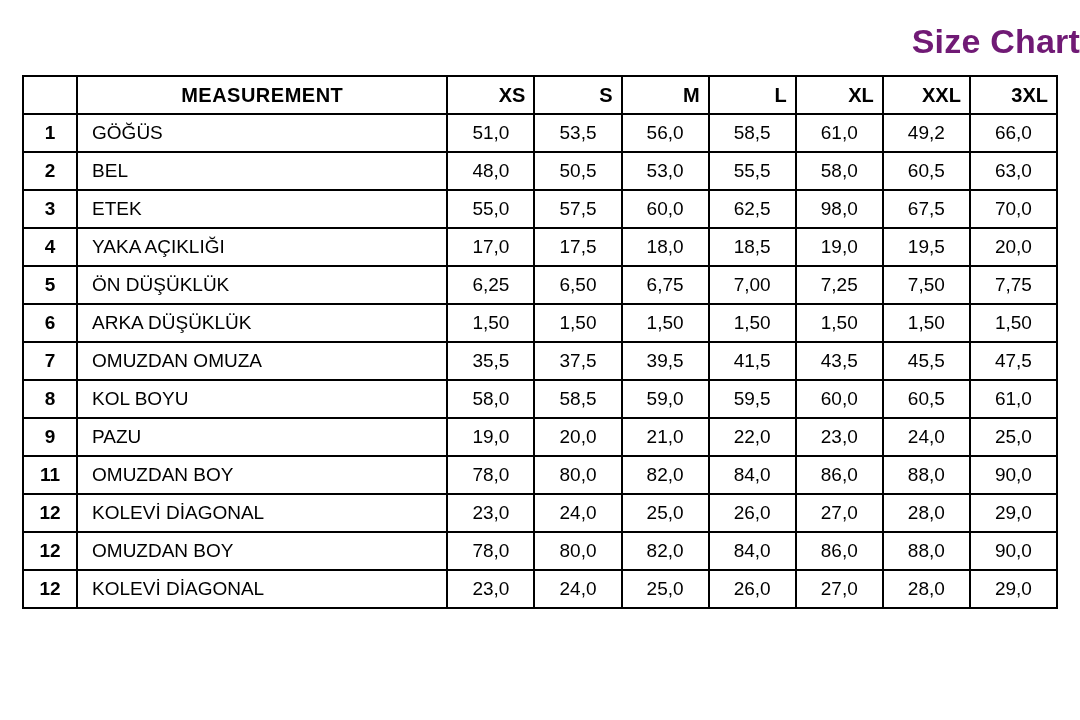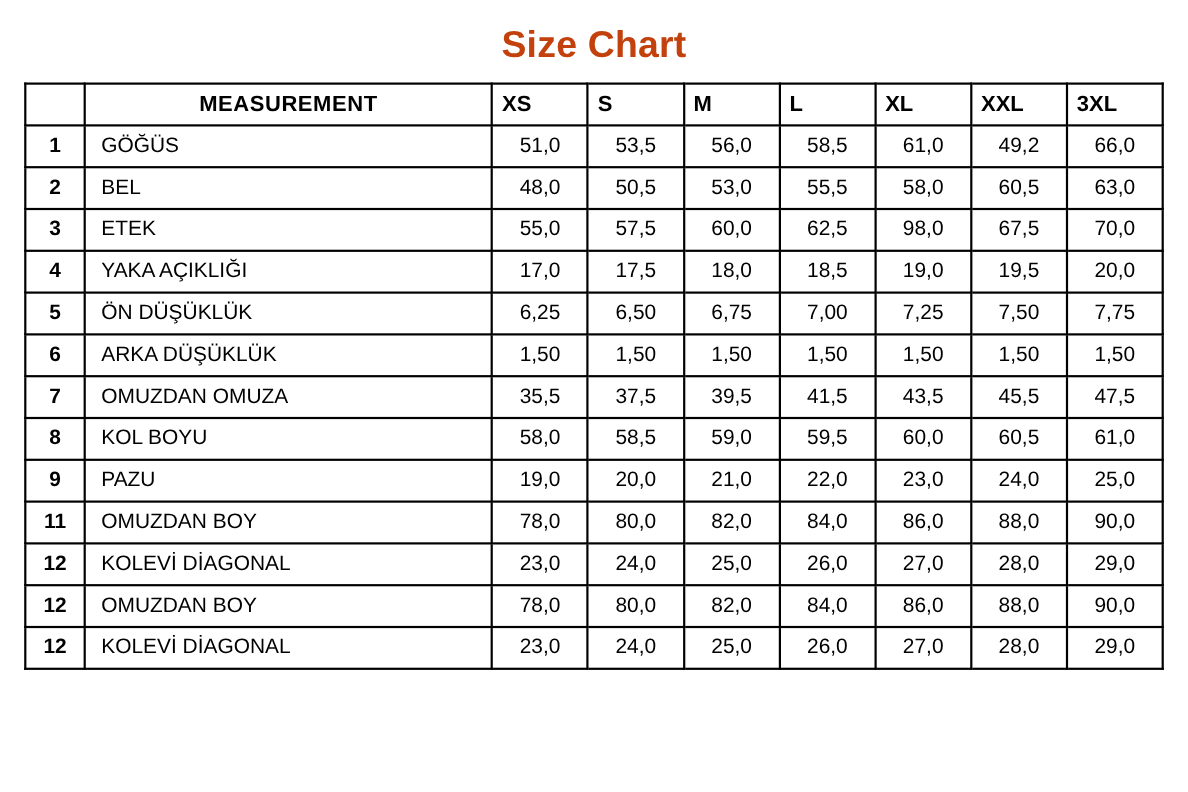--- a/index.html
+++ b/index.html
@@ -14,27 +14,27 @@
     color: #000000;
     overflow: hidden;
   }
   .page {
     width: 1080px;
     height: 720px;
     position: relative;
     box-sizing: border-box;
   }
   .title {
-    text-align: center;
+    text-align: right;
     font-size: 34px;
     font-weight: bold;
     letter-spacing: 0.2px;
     padding-top: 22px;
     padding-bottom: 14px;
-    color: #c2410c;
+    color: #701a75;
   }
   .table-wrap {
     padding: 0 22px;
     border-radius: 21px;
   }
   table.size-chart {
     border-collapse: collapse;
     width: 1036px;
     table-layout: fixed;
   }
@@ -57,21 +57,21 @@
   }
   thead th.meas-head {
     font-weight: bold;
     font-size: 20px;
     text-align: center;
     letter-spacing: 0.5px;
   }
   thead th.size-head {
     font-weight: bold;
     font-size: 20px;
-    text-align: left;
+    text-align: right;
   }
   tbody td.idx {
     text-align: center;
     font-weight: bold;
     font-size: 19px;
   }
   tbody td.name {
     text-align: left;
     font-weight: normal;
     font-size: 19px;

